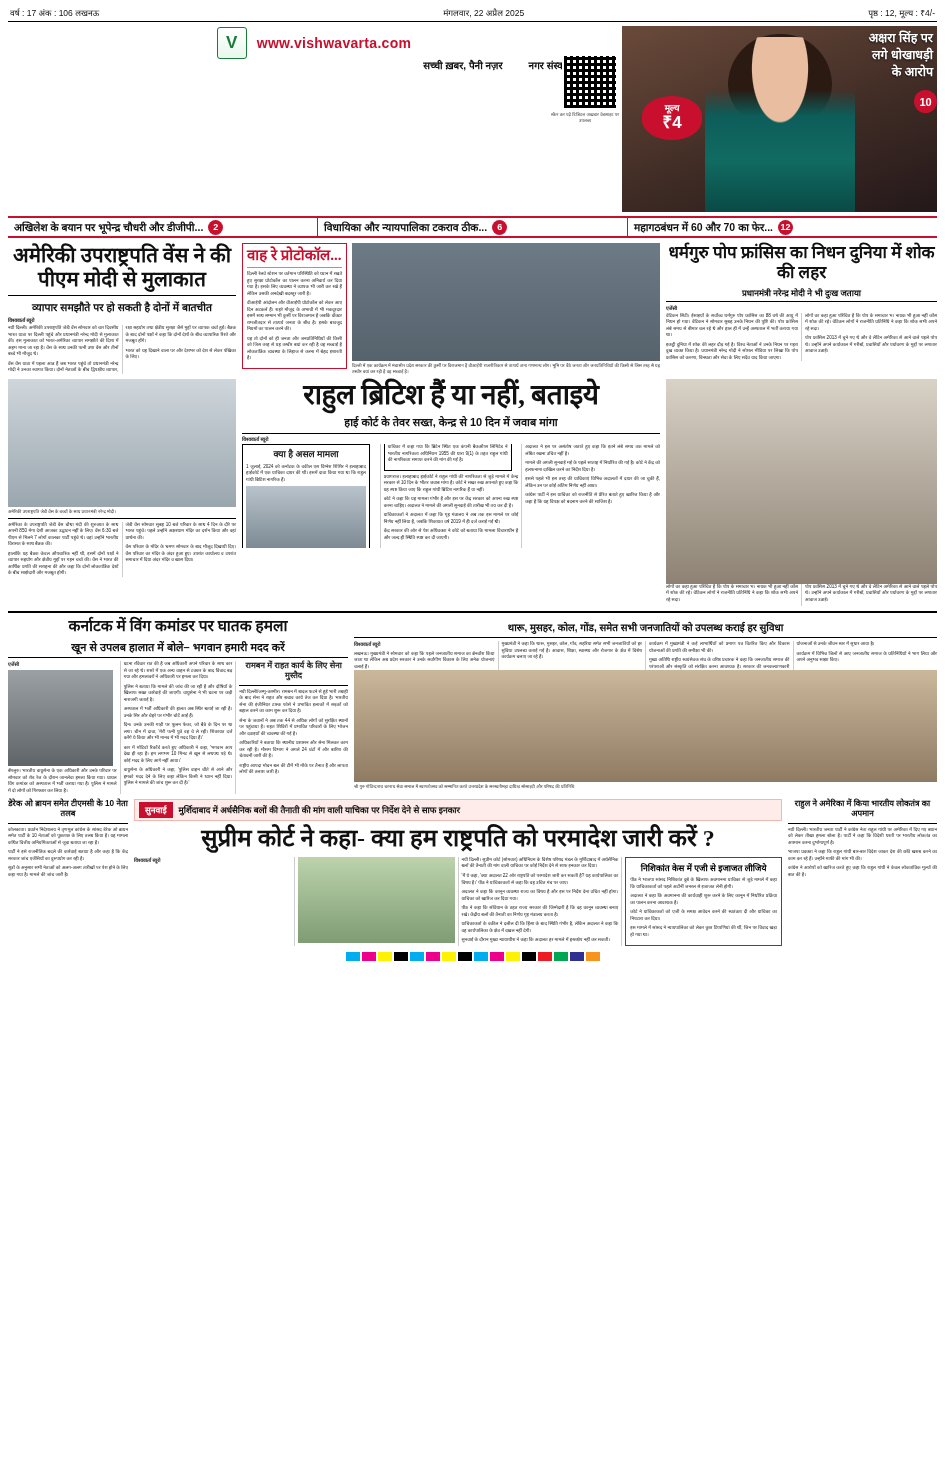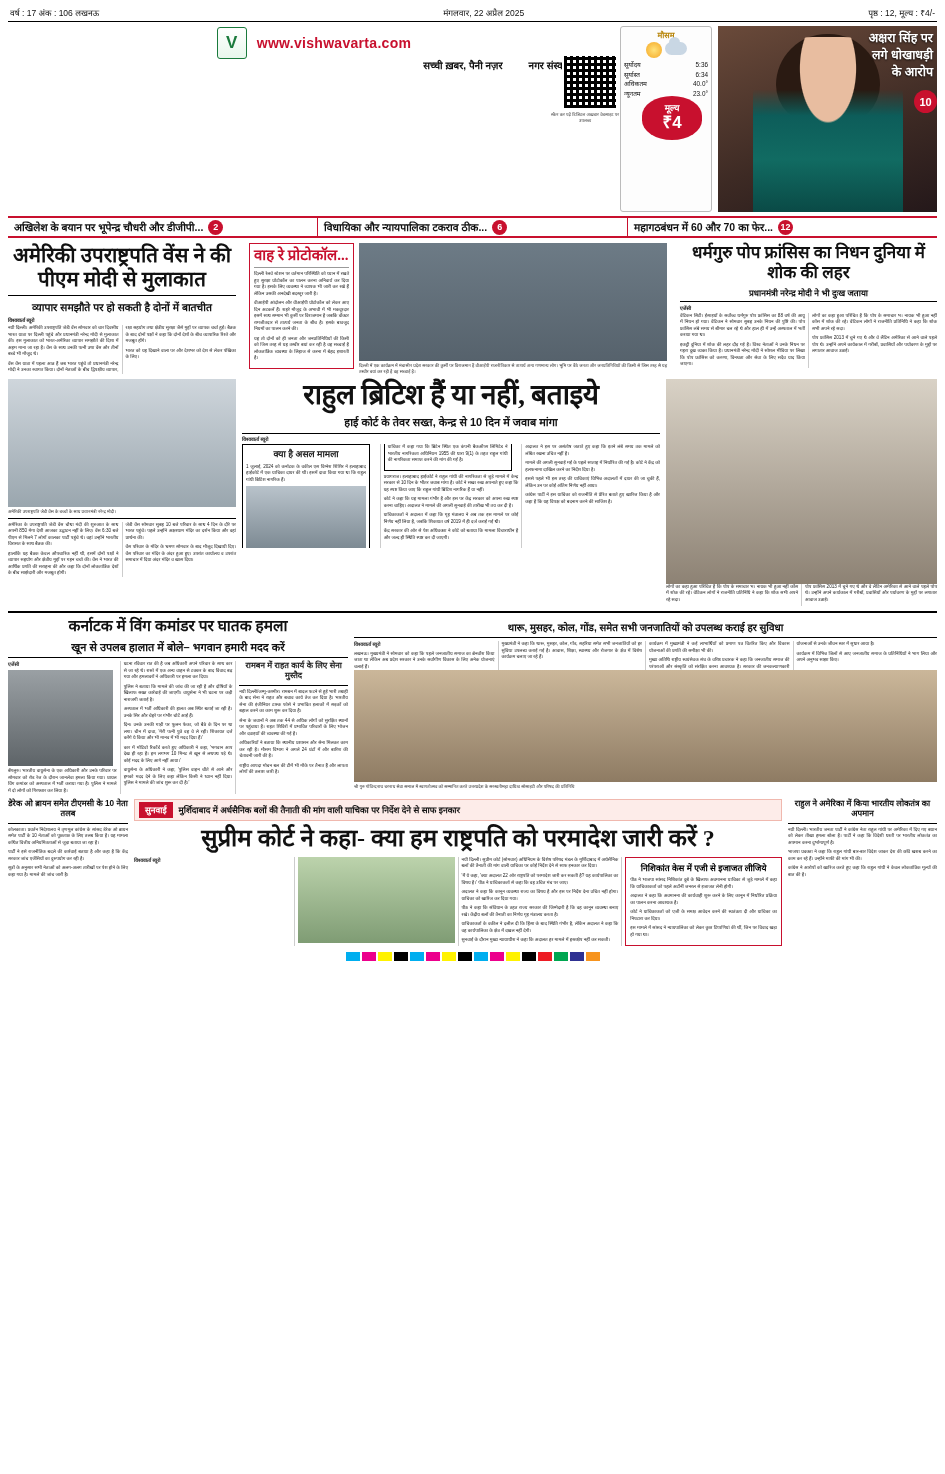--- a/index.html
+++ b/index.html
@@ -111,21 +111,21 @@
   
   .col-text { font-size:4.6px; line-height:1.42; text-align:justify; color:#222; }
   .col-text p { margin:0 0 3px 0; }
   .byline { font-size:5px; font-weight:bold; margin:0 0 2px 0; }
   .hr-th { border:none; border-top:1px solid #000; margin:3px 0; }
   .hr-thin { border:none; border-top:1px solid #999; margin:3px 0; }
 
   .headline { font-family:"Liberation Serif", serif; font-weight:bold; text-align:center; }
 
   
-  .row1 { display:flex; gap:13px; margin-top:5px; }
+  .row1 { display:flex; gap:6px; margin-top:5px; }
   .r1-left { width:228px; }
   .r1-mid { width:418px; }
   .r1-right { flex:1; }
 
   .h-vance { font-size:20.5px; line-height:1.18; border-bottom:1px solid #000; padding-bottom:4px;}
   .sub-vance { font-size:10.5px; font-weight:bold; text-align:center; margin:4px 0 3px; }
 
   .waah {
     border:1px solid #c8102e; padding:3px 4px; width:105px; float:left; margin:0 5px 2px 0;
   }
@@ -210,43 +210,20 @@
       <div class="tagline">
         <span>सच्ची ख़बर, पैनी नज़र</span>
         <span>नगर संस्करण</span>
         <span class="dots">••</span>
       </div>
       <div class="qr"></div>
       <div class="qr-cap">स्कैन कर पढ़ें डिजिटल अख़बार वेबसाइट पर उपलब्ध</div>
     </div>
 
     <div class="mast-right">
-      <div class="weather">
-        <h4>मौसम</h4>
-        <div class="wicons">
-          <div class="sun"></div>
-          <div class="cloud"></div>
-        </div>
-        <div class="wrow">
-          <b>सूर्योदय</b>
-          <b>5:36</b>
-        </div>
-        <div class="wrow">
-          <b>सूर्यास्त</b>
-          <b>6:34</b>
-        </div>
-        <div class="wrow">
-          <b>अधिकतम</b>
-          <b>40.0°</b>
-        </div>
-        <div class="wrow">
-          <b>न्यूनतम</b>
-          <b>23.0°</b>
-        </div>
-      </div>
 
       <div class="celeb">
         <div class="hair"></div>
         <div class="figure"></div>
         <div class="celeb-text">
           <div>अक्षरा सिंह पर</div>
           <div>लगे धोखाधड़ी</div>
           <div>के आरोप</div>
         </div>
         <div class="page-circle">10</div>

